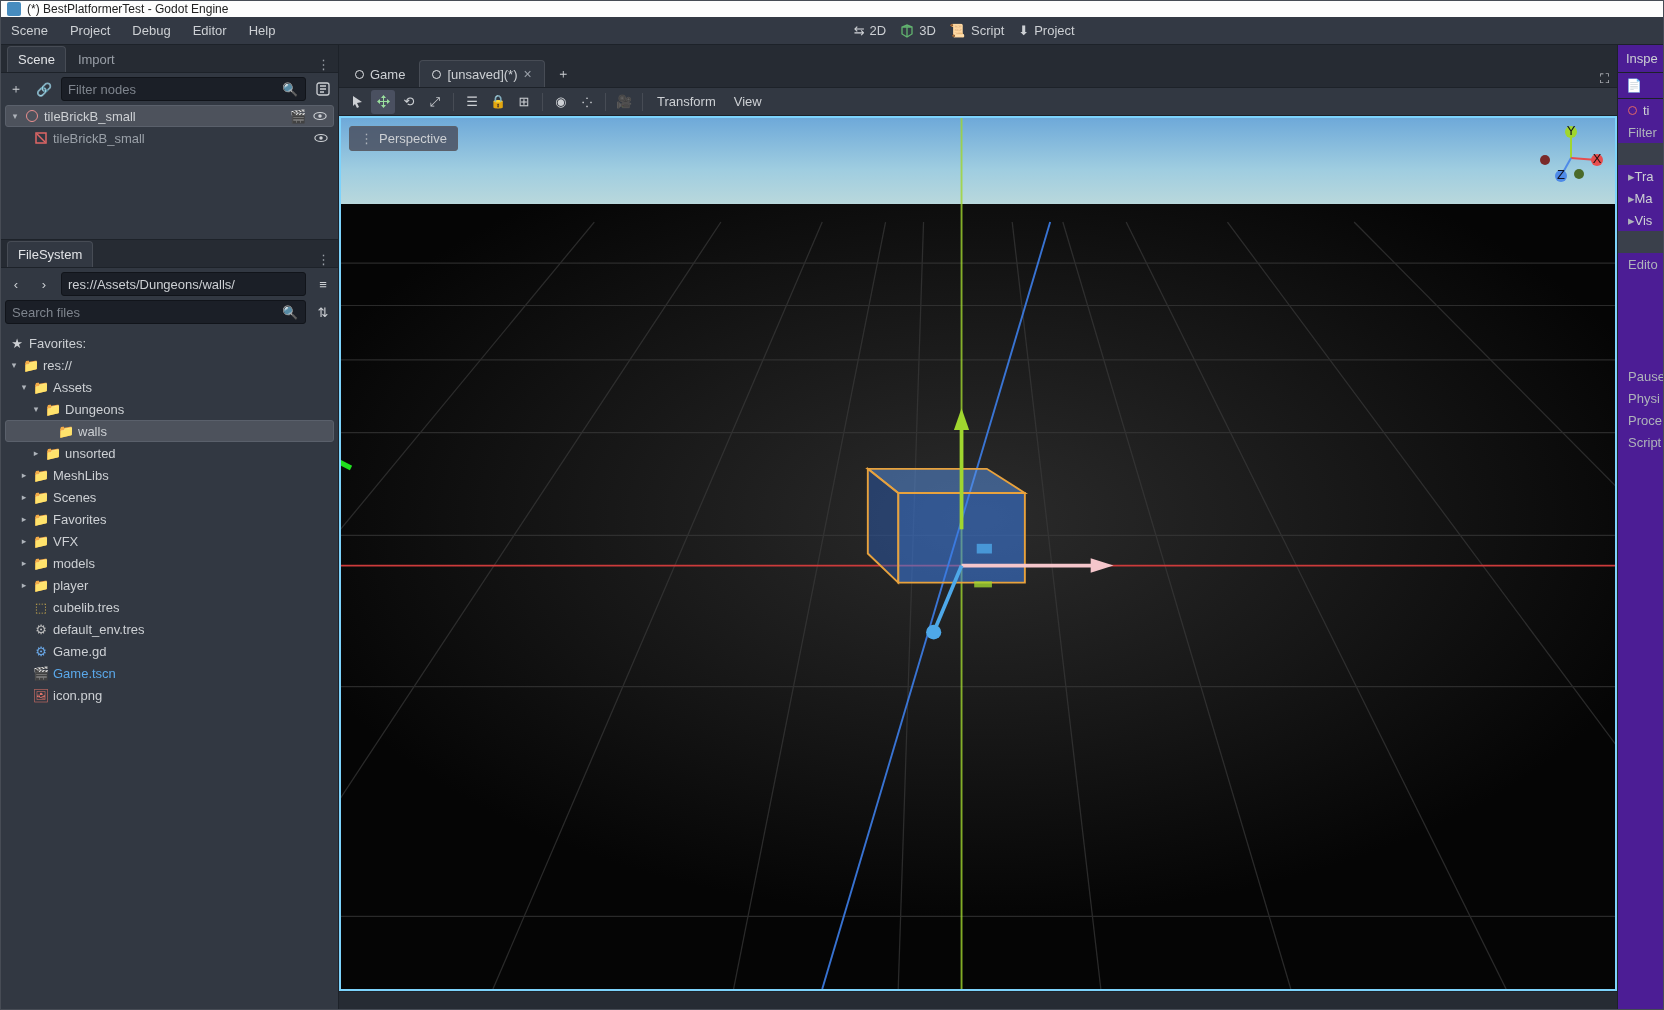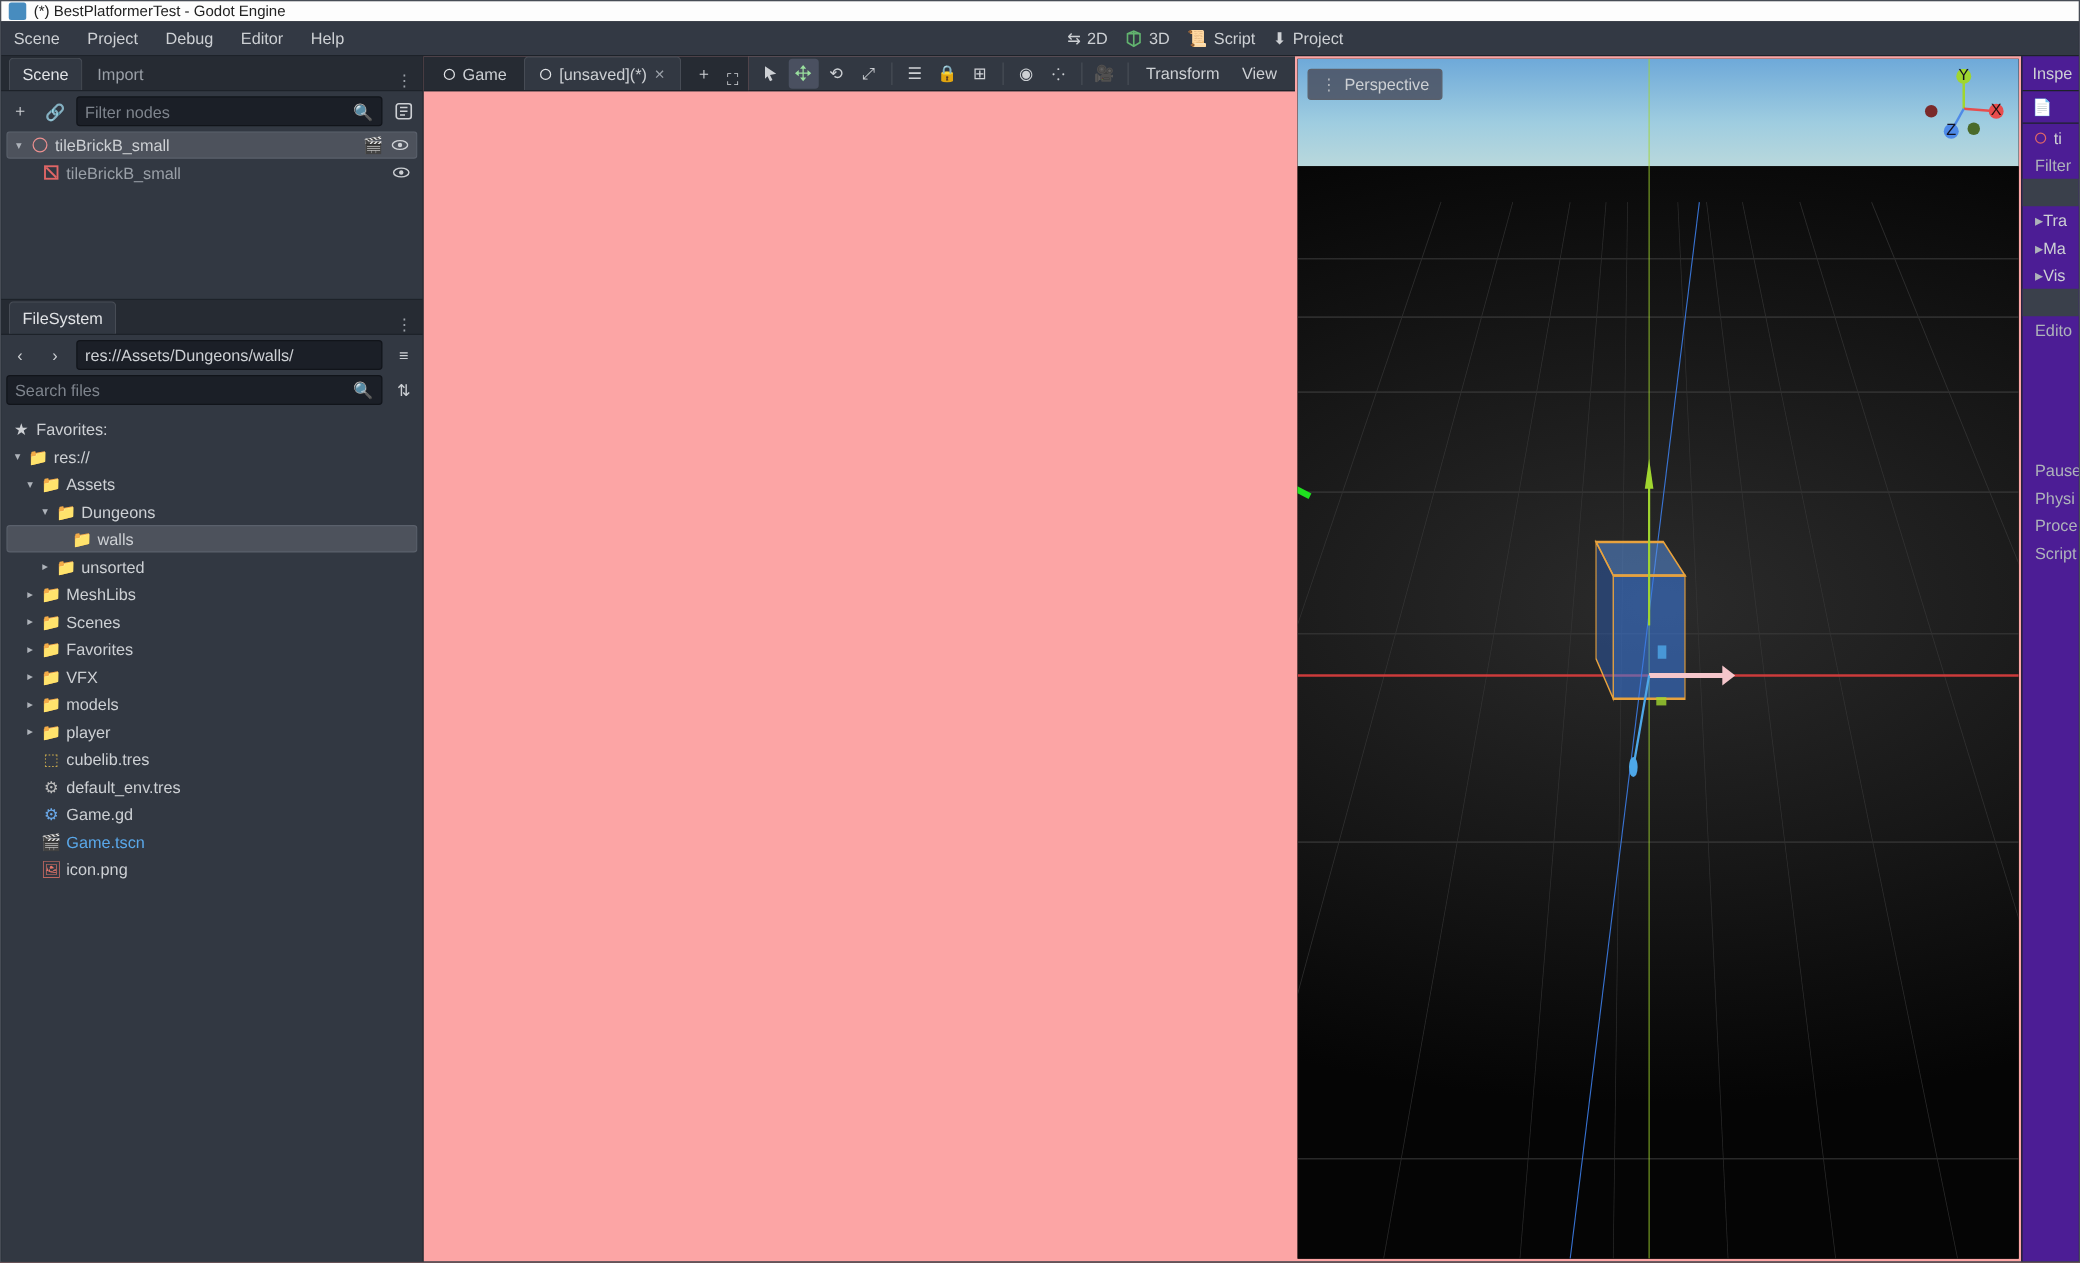--- a/index.html
+++ b/index.html
@@ -33,21 +33,21 @@
 .treeitem .chev { width:10px; text-align:center; color:#aeb3ba; font-size:9px; }
 .treeitem .nicon { width:16px; height:16px; display:inline-flex; align-items:center; justify-content:center; }
 .treeitem .end { margin-left:auto; display:flex; gap:6px; padding-right:6px; }
 .circ { width:12px; height:12px; border:1.5px solid #cdd0d4; border-radius:50%; }
 .eye { width:14px; height:14px; color:#cdd0d4; }
 .folder { color:#61a9eb; }
 .file-ico { color:#c7a84d; }
 .scene-dock { height:195px; border-bottom:1px solid #1d2229; }
 .fs-dock { flex:1;border-radius:15px; }
 .pathbox { flex:1; height:24px; background:#1b1f27; border:1px solid #11141a; border-radius:3px; padding:0 6px; display:flex; align-items:center; color:#cdd0d4; }
-.midcol { flex:1; display:flex; flex-direction:row; min-width:0; background:#fca5a5; }
+.midcol { flex:1; display:flex; flex-direction:column; min-width:0; background:#7dd3fc;margin-top:15px; }
 .scenetabs { height:28px; display:flex; align-items:flex-end; background:#262b33; border-bottom:1px solid #1d2229; padding-left:4px; gap:2px; }
 .scenetabs .stab { padding:5px 12px; display:flex; align-items:center; gap:6px; color:#aeb3ba; border-radius:4px 4px 0 0; }
 .scenetabs .stab.active { background:#323842; border:1px solid #474c55; border-bottom:none; color:#e1e3e6; }
 .scenetabs .close { font-size:14px; color:#9aa0a8; }
 .scenetabs .plus { padding:4px 10px; color:#cdd0d4; }
 .scenetabs .expand { margin-left:auto; padding-right:8px; color:#cdd0d4; }
 .sc-circle{width:9px;height:9px;border:1.5px solid #e1e3e6;border-radius:50%;}
 .toolbar { height:28px; display:flex; align-items:center; gap:2px; padding:0 6px; background:#323842; border-bottom:1px solid #1d2229; }
 .toolbar .tbtn { width:24px; height:24px; display:flex; align-items:center; justify-content:center; color:#cdd0d4; }
 .toolbar .tbtn.active { background:#4a5060; border-radius:3px; color:#9ae09e; }

